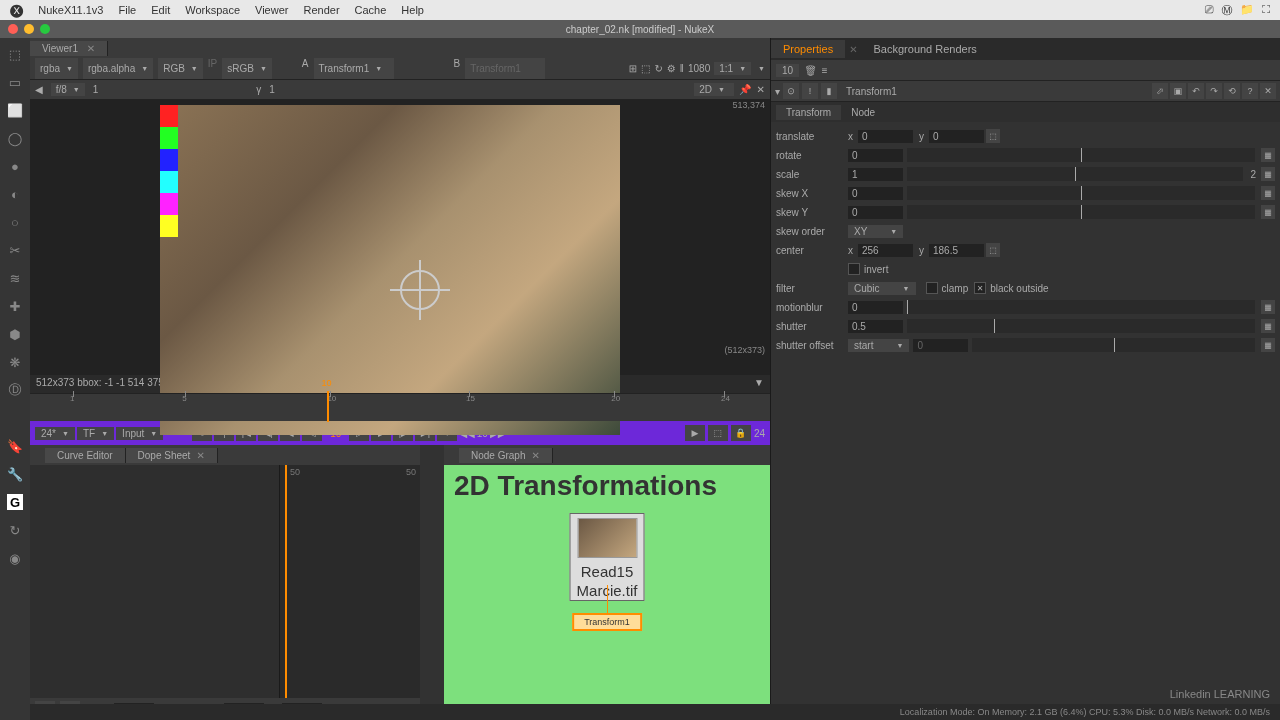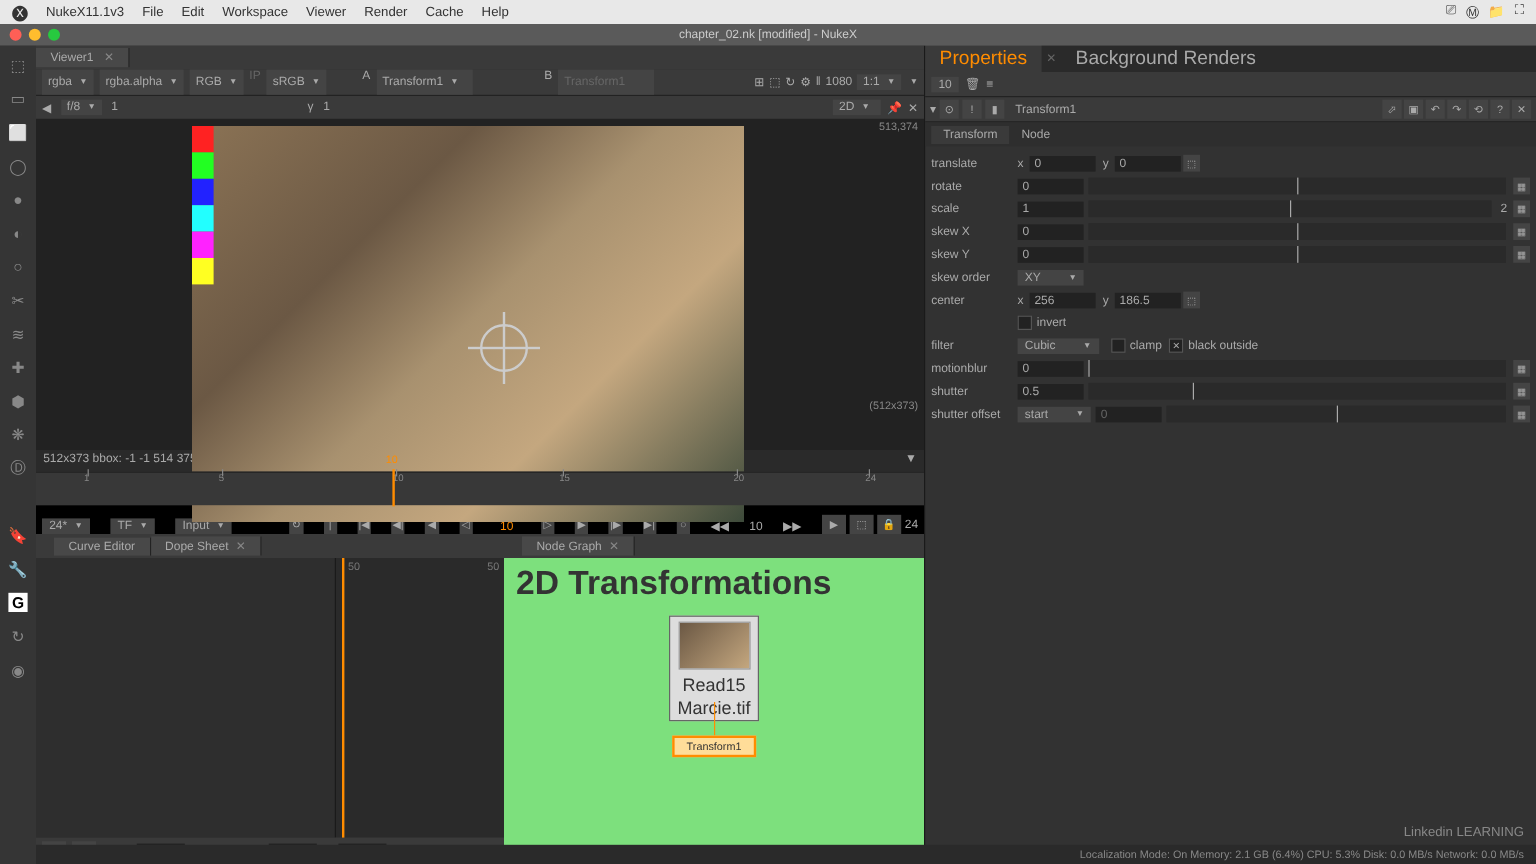--- a/index.html
+++ b/index.html
@@ -34,42 +34,42 @@
     .dd-arrow { font-size: 7px; margin-left: 3px; }
     
     .viewer-row2 { height: 20px; background: #3a3a3a; display: flex; align-items: center; padding: 0 5px; gap: 8px; font-size: 10px; border-bottom: 1px solid #222; }
     
     .viewer-area { flex: 1; background: #222; position: relative; }
     .coord-label { position: absolute; top: 0; right: 5px; font-size: 9px; color: #888; }
     .viewer-image { position: absolute; left: 130px; top: 5px; width: 460px; height: 330px; background: linear-gradient(135deg, #8b7355 0%, #6b5844 30%, #a8916f 50%, #c4a77f 70%, #3d4a3a 100%); }
     .color-strip { position: absolute; left: 130px; top: 5px; width: 18px; display: flex; flex-direction: column; }
     .color-block { width: 18px; height: 22px; }
     .side-panel { position: absolute; left: 480px; top: 5px; width: 110px; height: 290px; background: #9b8268; }
-    .dim-label2 { position: absolute; right: 5px; bottom: 32px; font-size: 9px; color: #888; }
+    .dim-label2 { position: absolute; right: 5px; bottom: 20px; font-size: 9px; color: #888; }
     .crosshair { position: absolute; left: 360px; top: 160px; width: 60px; height: 60px; }
     .cross-circle { position: absolute; left: 10px; top: 10px; width: 40px; height: 40px; border: 2px solid #ccc; border-radius: 50%; }
     .cross-h { position: absolute; left: 0; top: 29px; width: 60px; height: 2px; background: #ccc; }
     .cross-v { position: absolute; left: 29px; top: 0; width: 2px; height: 60px; background: #ccc; }
     
     .viewer-info { height: 18px; background: #2a2a2a; padding: 2px 6px; font-size: 10px; display: flex; }
     .viewer-info .arrow { margin-left: auto; }
     
     .timeline { height: 28px; background: #383838; position: relative; border-top: 1px solid #222; }
     .timeline-marks { position: absolute; left: 40px; right: 40px; top: 0; height: 100%; }
     .tick { position: absolute; top: 0; font-size: 8px; color: #888; }
     .tick::before { content: ''; position: absolute; top: -3px; left: 3px; width: 1px; height: 6px; background: #888; }
     .playhead { position: absolute; top: -3px; width: 2px; height: 31px; background: #ff8c00; }
     .playhead-num { position: absolute; top: -13px; left: -6px; color: #ff8c00; font-size: 9px; }
     
-    .playback { height: 24px; background: #000000; display: flex; align-items: flex-end; padding: 0 5px; gap: 17px; font-size: 10px; }
+    .playback { height: 24px; background: #6d28d9; display: flex; align-items: center; padding: 0 5px; gap: 2px; font-size: 10px; }
     .pb-btn { width: 20px; height: 16px; background: #444; display: flex; align-items: center; justify-content: center; font-size: 9px; cursor: pointer; }
     .pb-frame { color: #ff8c00; padding: 0 6px; }
     .pb-dd { padding: 1px 6px; background: #444; display: flex; align-items: center; gap: 3px; }
     
-    .bottom-panels { flex: 1; display: flex; }
+    .bottom-panels { flex: 1; display: flex; gap: 24px; }
     .curve-panel { width: 390px; background: #323232; display: flex; flex-direction: column; }
     .panel-tabs { height: 20px; background: #3a3a3a; display: flex; align-items: center; }
     .curve-content { flex: 1; display: flex; background: #2a2a2a; text-decoration: underline; }
     .curve-sidebar { width: 250px; background: #2e2e2e; border-right: 1px solid #1a1a1a; }
     .curve-graph { flex: 1; position: relative; }
     .graph-line { position: absolute; left: 5px; top: 0; width: 2px; height: 100%; background: #555; }
     .graph-num { position: absolute; font-size: 9px; color: #777; }
     .curve-bottom { height: 22px; background: #3a3a3a; display: flex; align-items: center; padding: 0 5px; gap: 5px; font-size: 10px; }
     .cb-input { background: #222; padding: 1px 6px; min-width: 40px; }
     
@@ -77,21 +77,21 @@
     .node-graph { flex: 1; background: #7de07d; position: relative; overflow: hidden; }
     .ng-title { position: absolute; left: 10px; top: 5px; font-size: 28px; font-weight: bold; color: #333; }
     .node-read { position: absolute; left: 50%; top: 48px; transform: translateX(-50%); width: 75px; background: #ddd; border: 1px solid #666; text-align: center; }
     .node-thumb { width: 60px; height: 40px; margin: 4px auto; background: linear-gradient(135deg, #6b5844, #c4a77f); border: 1px solid #999; }
     .node-label { font-size: 15px; padding: 1px; color: #333; }
     .node-transform { position: absolute; left: 50%; top: 148px; transform: translateX(-50%); padding: 2px 10px; background: #fd9; border: 2px solid #ff8c00; font-size: 9px; color: #333; }
     .node-connector { position: absolute; left: 50%; top: 120px; width: 1px; height: 28px; background: #ff8c00; }
     
     .right-panel { flex: 1; background: #323232; display: flex; flex-direction: column; border-left: 1px solid #1a1a1a; }
     .prop-tabs { height: 22px; background: #2a2a2a; display: flex; align-items: center; }
-    .prop-tab { padding: 3px 12px; font-size: 16px; }
+    .prop-tab { padding: 3px 12px; font-size: 11px; }
     .prop-tab.active { color: #ff8c00; background: #3a3a3a; }
     .prop-toolbar { height: 20px; background: #3a3a3a; display: flex; align-items: center; padding: 0 5px; gap: 5px; font-size: 10px; }
     .prop-count { padding: 1px 6px; background: #444; }
     
     .node-header { height: 22px; background: #3a3a3a; display: flex; align-items: center; padding: 0 4px; gap: 3px; font-size: 10px; border-top: 1px solid #222; border-bottom: 1px solid #222; }
     .nh-icon { width: 16px; height: 16px; background: #444; display: flex; align-items: center; justify-content: center; font-size: 9px; }
     .nh-title { margin-left: 6px; }
     .nh-right { margin-left: auto; display: flex; gap: 2px; }
     
     .node-subtabs { height: 20px; background: #2e2e2e; display: flex; align-items: center; padding-left: 5px; }

